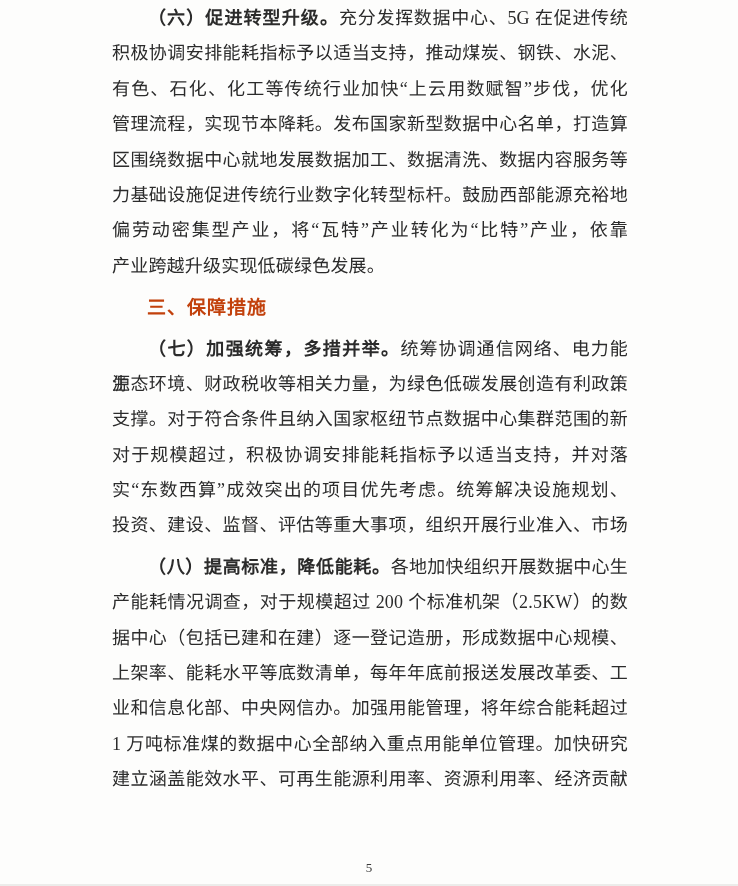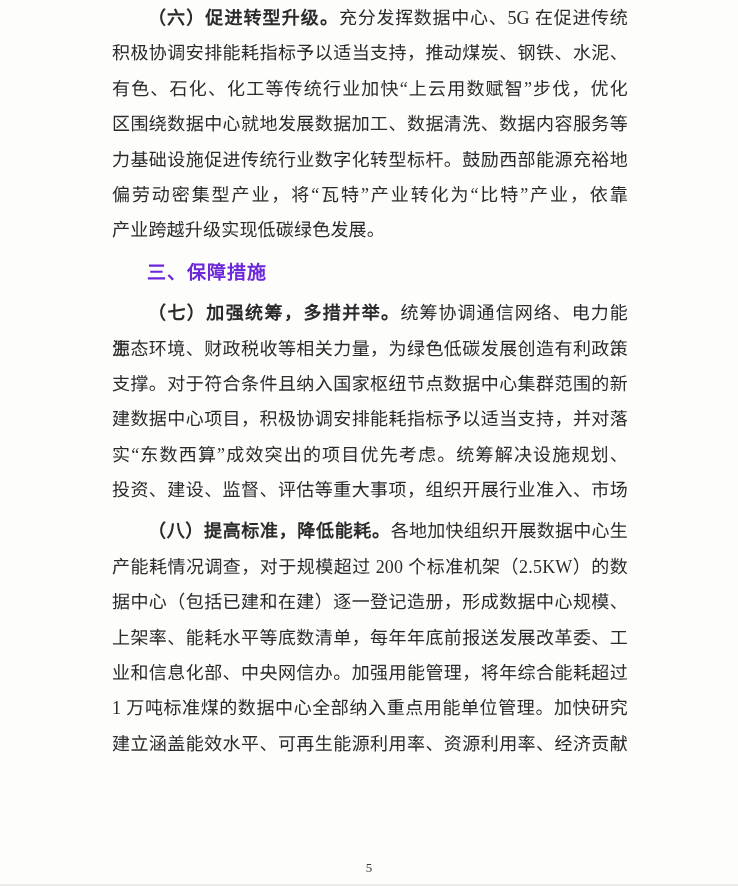--- a/index.html
+++ b/index.html
@@ -44,21 +44,21 @@
   .lead {
     font-weight: bold;
     letter-spacing: 0.6px;
   }
   .heading {
     font-family: "Liberation Sans", sans-serif;
     font-weight: bold;
     font-size: 19px;
     line-height: 35.4px;
     height: 35.4px;
-    color: #6d28d9;
+    color: #c2410c;
     text-indent: 35px;
     letter-spacing: 1px;
   }
   .pagenum {
     position: absolute;
     left: 0;
     right: 0;
     top: 860px;
     text-align: center;
     font-size: 13px;
@@ -68,31 +68,32 @@
 </style>
 </head>
 <body>
 
 <div class="page">
   <div class="content">
       <div class="para block">
         <div class="line j indent"><span class="lead">（六）促进转型升级。</span><span>充分发挥数据中心、5G 在促进传统</span></div>
         <div class="line j"><span>积极协调安排能耗指标予以适当支持，推动煤炭、钢铁、水泥、</span></div>
         <div class="line j"><span>有色、石化、化工等传统行业加快“上云用数赋智”步伐，优化</span></div>
+        <div class="line j"><span>管理流程，实现节本降耗。发布国家新型数据中心名单，打造算</span></div>
         <div class="line j"><span>区围绕数据中心就地发展数据加工、数据清洗、数据内容服务等</span></div>
         <div class="line j"><span>力基础设施促进传统行业数字化转型标杆。鼓励西部能源充裕地</span></div>
         <div class="line j"><span>偏劳动密集型产业，将“瓦特”产业转化为“比特”产业，依靠</span></div>
         <div class="line"><span>产业跨越升级实现低碳绿色发展。</span></div>
       </div>
       <div class="heading block">三、保障措施</div>
       <div class="para block">
         <div class="line j indent"><span class="lead">（七）加强统筹，多措并举。</span><span>统筹协调通信网络、电力能源、</span></div>
         <div class="line j"><span>生态环境、财政税收等相关力量，为绿色低碳发展创造有利政策</span></div>
         <div class="line j"><span>支撑。对于符合条件且纳入国家枢纽节点数据中心集群范围的新</span></div>
-        <div class="line j"><span>建数据中心项目，积极协调安排能耗指标予以适当支持，并对落</span></div>
+        <div class="line j"><span>对于规模超过，积极协调安排能耗指标予以适当支持，并对落</span></div>
         <div class="line j"><span>实“东数西算”成效突出的项目优先考虑。统筹解决设施规划、</span></div>
         <div class="line j"><span>投资、建设、监督、评估等重大事项，组织开展行业准入、市场</span></div>
       </div>
       <div class="para block">
         <div class="line j indent"><span class="lead">（八）提高标准，降低能耗。</span><span>各地加快组织开展数据中心生</span></div>
         <div class="line j"><span>产能耗情况调查，对于规模超过 200 个标准机架（2.5KW）的数</span></div>
         <div class="line j"><span>据中心（包括已建和在建）逐一登记造册，形成数据中心规模、</span></div>
         <div class="line j"><span>上架率、能耗水平等底数清单，每年年底前报送发展改革委、工</span></div>
         <div class="line j"><span>业和信息化部、中央网信办。加强用能管理，将年综合能耗超过</span></div>
         <div class="line j"><span>1 万吨标准煤的数据中心全部纳入重点用能单位管理。加快研究</span></div>

